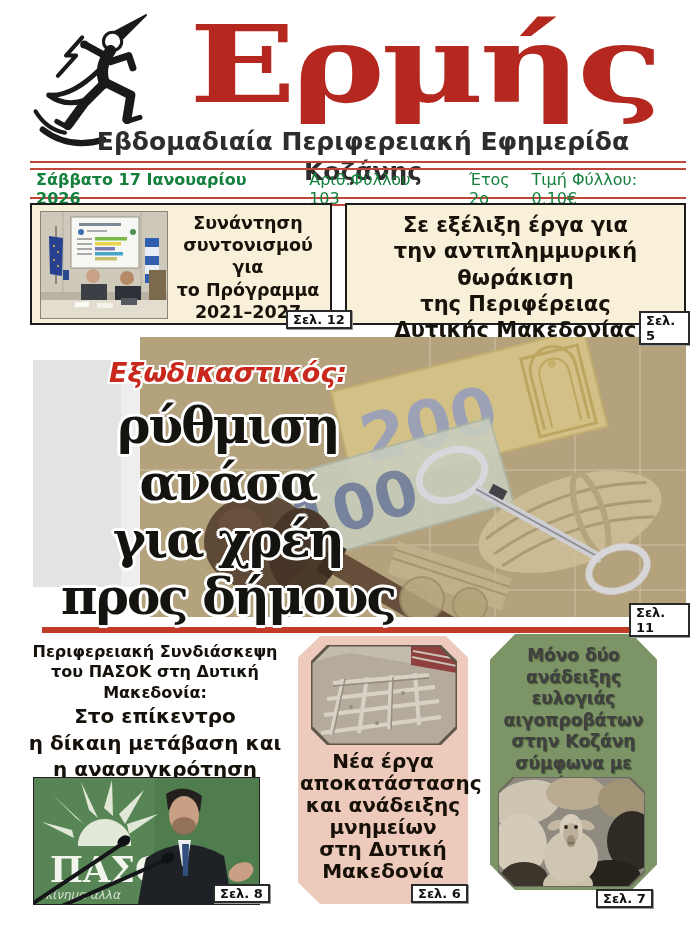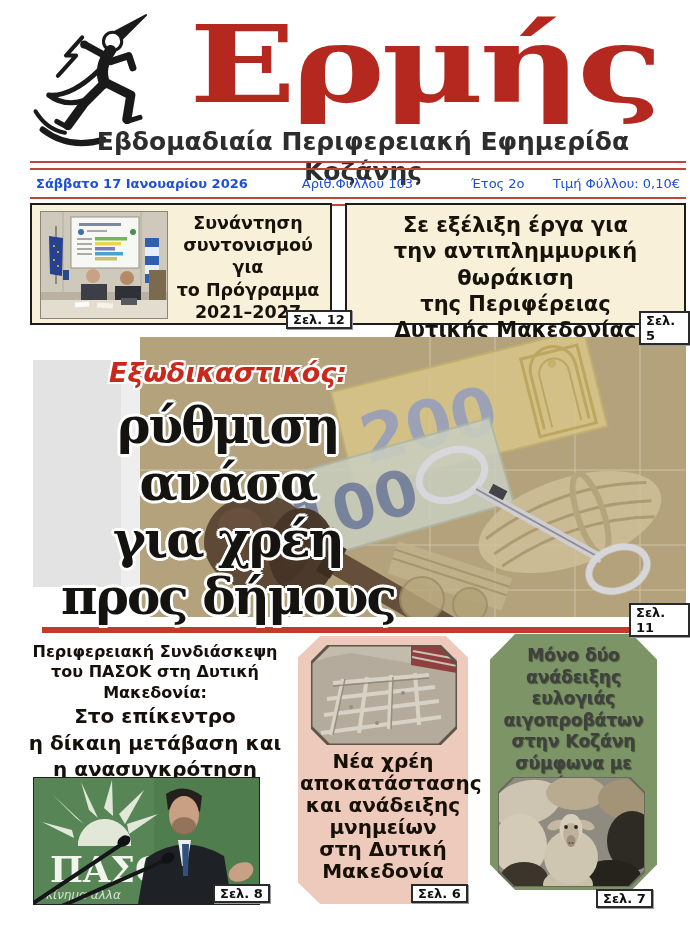--- a/index.html
+++ b/index.html
@@ -10,22 +10,22 @@
   .logo{position:absolute;left:26px;top:12px;width:158px;height:148px;}
   .masthead-title{position:absolute;left:188px;top:12px;width:472px;text-align:center;
       font-family:"DejaVu Serif",serif;font-weight:bold;font-size:106px;line-height:1;
       color:#b5281f;transform:scaleX(1.32);transform-origin:center;letter-spacing:-3px;}
   .masthead-sub{position:absolute;left:60px;top:127px;width:606px;text-align:center;
       font-weight:bold;font-size:25px;line-height:1.2;color:#2d2d2d;}
 
   
   .dateline{position:absolute;left:30px;top:161px;width:656px;}
   .rule2{height:5px;border-top:2px solid #c0453a;border-bottom:2px solid #c0453a;}
-  .dl-row{display:flex;justify-content:space-between;align-items:center;height:27px;
-      padding:0 6px;font-size:13px;color:#1d4ed8;}
+  .dl-row{display:flex;justify-content:space-between;height:27px;
+      padding:0 6px;font-size:16px;color:#15803d;}
   .dl-date{font-weight:bold;}
   .dl-issue{margin-left:26px;}
   .dl-year{margin-left:30px;}
 
   
   .box{position:absolute;background:#f8f0d9;border:2px solid #1c1c1c;box-sizing:border-box;}
   #box-tl{left:30px;top:203px;width:302px;height:122px;}
   #box-tr{left:345px;top:203px;width:341px;height:122px;}
   .tl-photo{position:absolute;left:8px;top:6px;width:126px;height:106px;border:1px solid #8c8678;}
   .tl-text{position:absolute;left:136px;top:7px;width:160px;text-align:center;
@@ -297,21 +297,21 @@
       <path d="M22 41 L118 33"></path>
         <path d="M34 34 L22 90"></path>
         <path d="M82 32 L80 84"></path>
     </g>
     <circle cx="40" cy="62" r="2" fill="#978e7e"></circle>
       <circle cx="92" cy="48" r="2" fill="#978e7e"></circle>
     <circle cx="66" cy="78" r="2" fill="#978e7e"></circle>
     <polygon points="18,0 128,0 146,18 146,82 128,100 18,100 0,82 0,18" fill="none" stroke="#5f564a" stroke-width="3"></polygon>
   </svg>
   <div id="pink-text">
-    <div>Νέα χρέη</div>
+    <div>Νέα έργα</div>
     <div>αποκατάστασης</div>
     <div>και ανάδειξης</div>
     <div>μνημείων</div>
     <div>στη Δυτική</div>
     <div>Μακεδονία</div>
   </div>
 
   <div id="green-box"></div>
   <div id="green-text">
     <div>Μόνο δύο</div>

